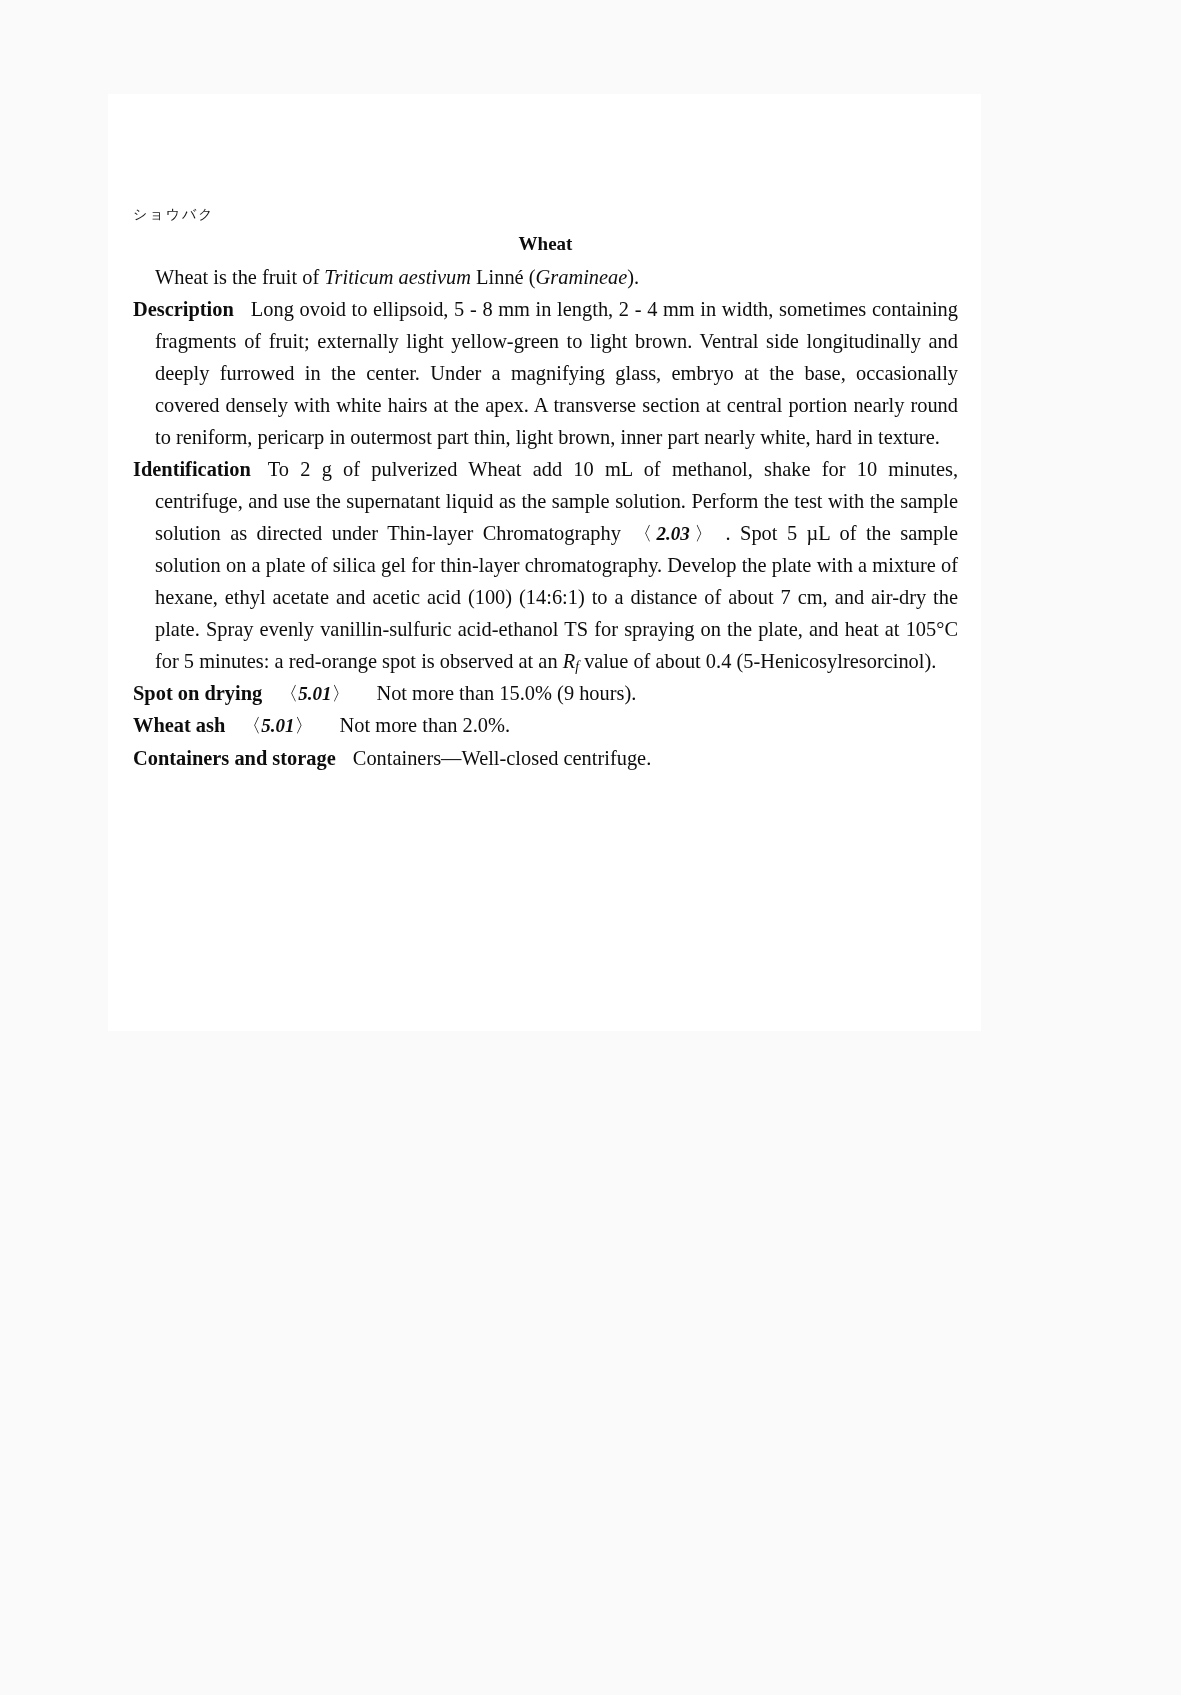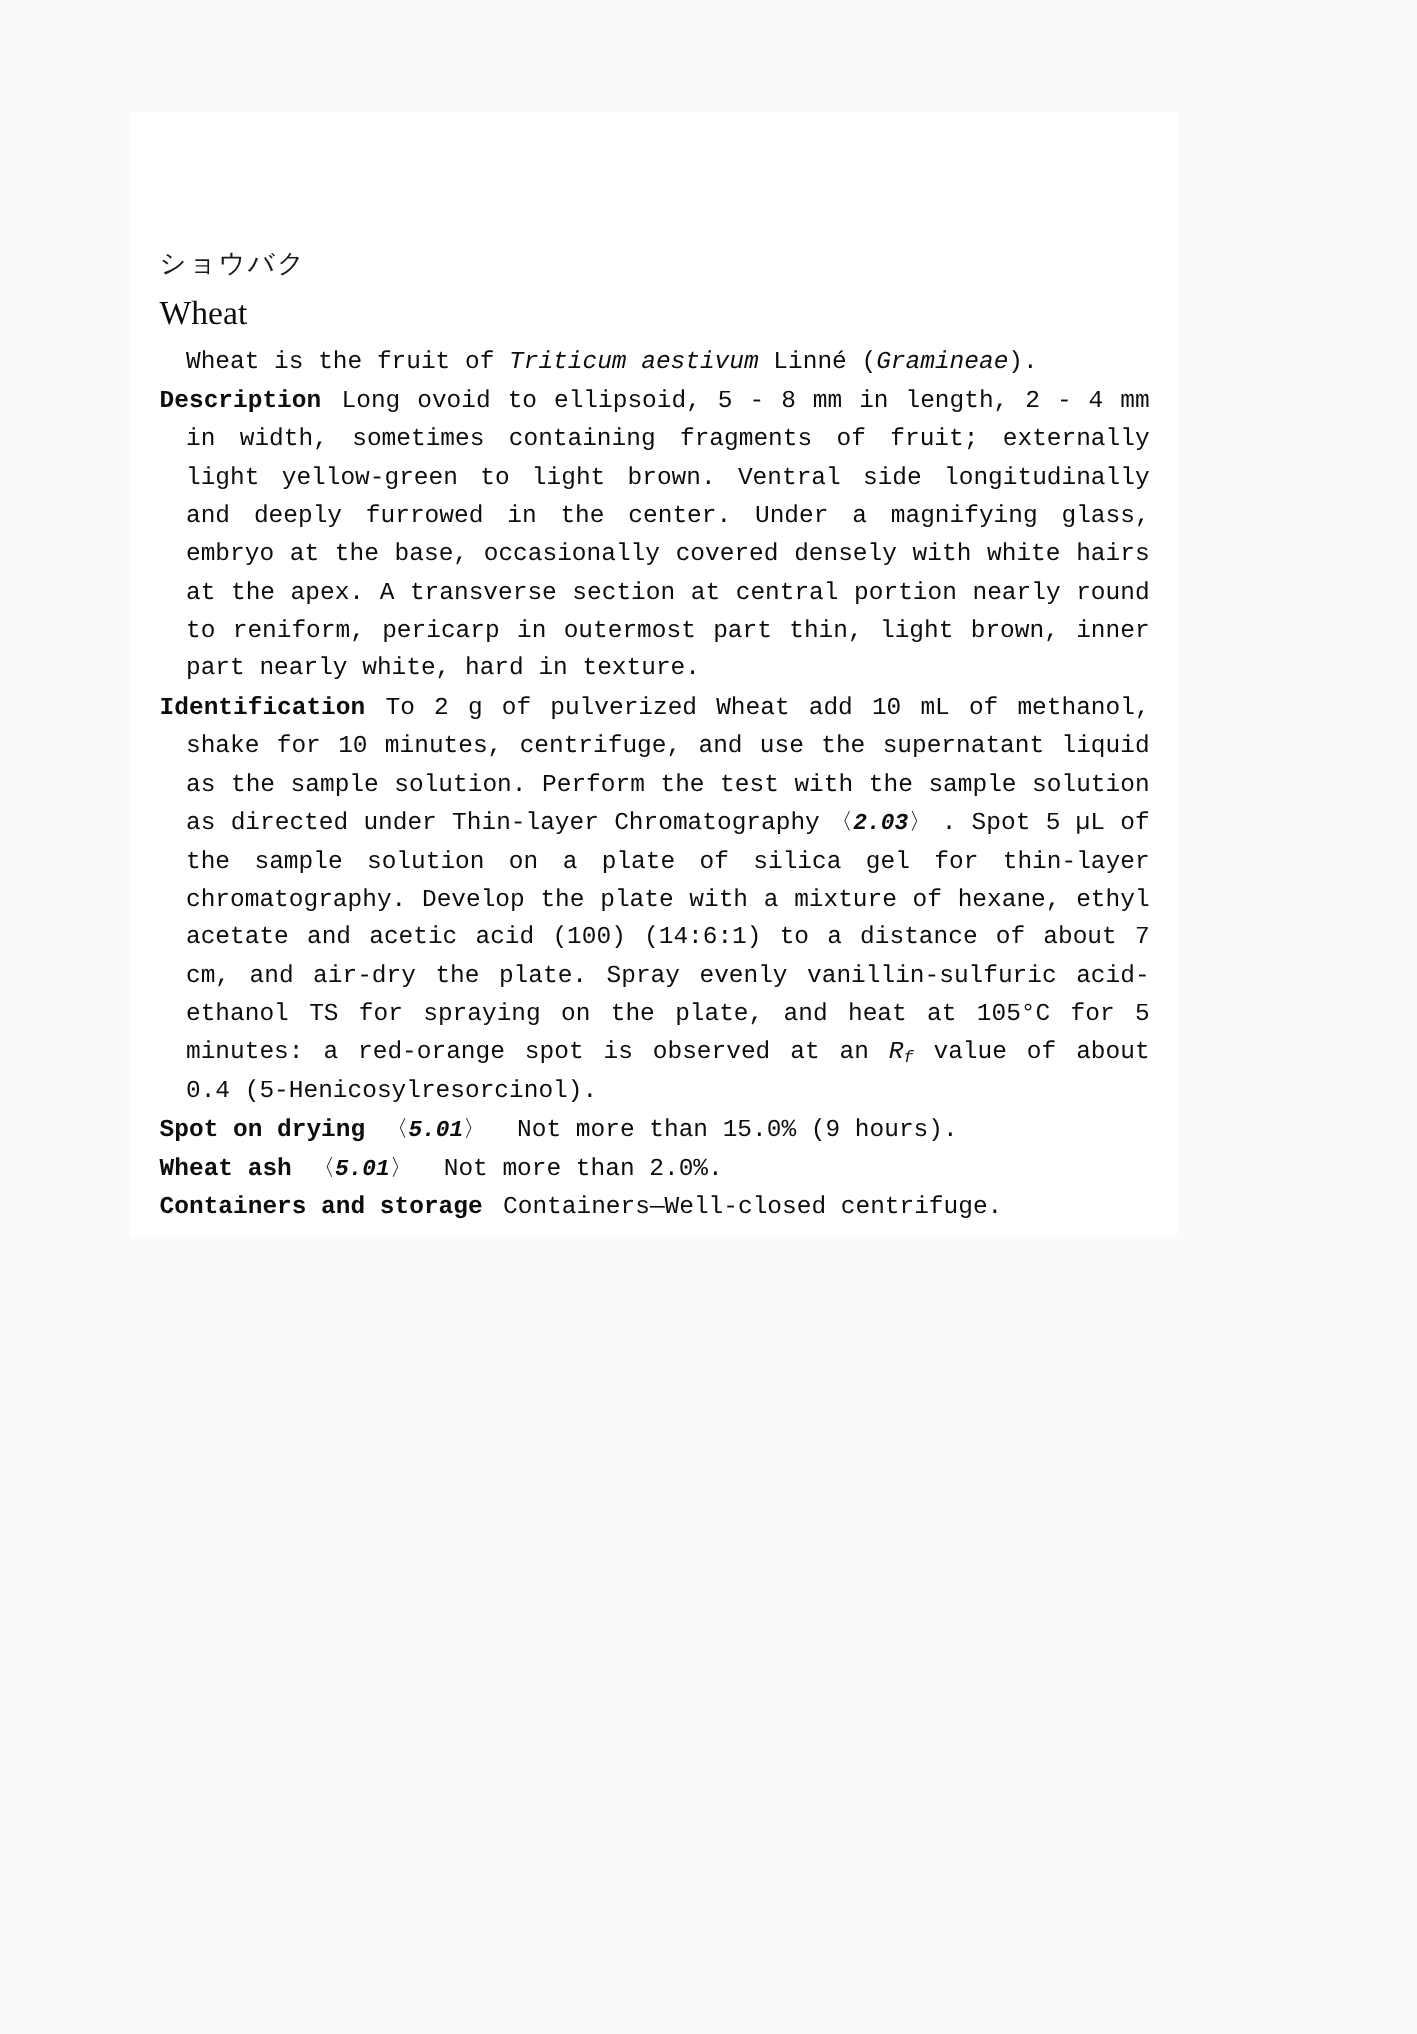--- a/index.html
+++ b/index.html
@@ -26,52 +26,52 @@
 
   .content {
     position: absolute;
     left: 25px;
     top: 110px;
     width: 825px;
   }
 
   
   .kana-title {
-    font-size: 22px;
+    font-size: 14px;
     letter-spacing: 2px;
     color: #1a1a1a;
     line-height: 1.5;
     margin: 0 0 5px 0;
     font-family: "DejaVu Sans", "Liberation Sans", sans-serif;
     font-weight: 400;
   }
   .name-en {
-    font-size: 28px;
-    font-weight: normal;
+    font-size: 19px;
+    font-weight: bold;
     line-height: 1.45;
     margin: 0 0 4px 0;
+    text-align: center;
   }
   .name-latin {
     font-size: 20.5px;
     font-weight: normal;
     letter-spacing: 0.2px;
     line-height: 1.45;
     margin: 0 0 24px 0;
   }
 
   
   .para {
     font-size: 20.4px;
     line-height: 1.565;
     text-align: justify;
     text-justify: inter-word;
     margin: 0;
     padding-left: 22px;
     text-indent: -22px;
-    font-family: Liberation Mono, monospace;
   }
   .para + .para { margin-top: 0.5px; }
 
   .para.lead {
     padding-left: 22px;
     text-indent: 0;
   }
   .para.sub-indent {
     padding-left: 45px;
     text-indent: 0;

